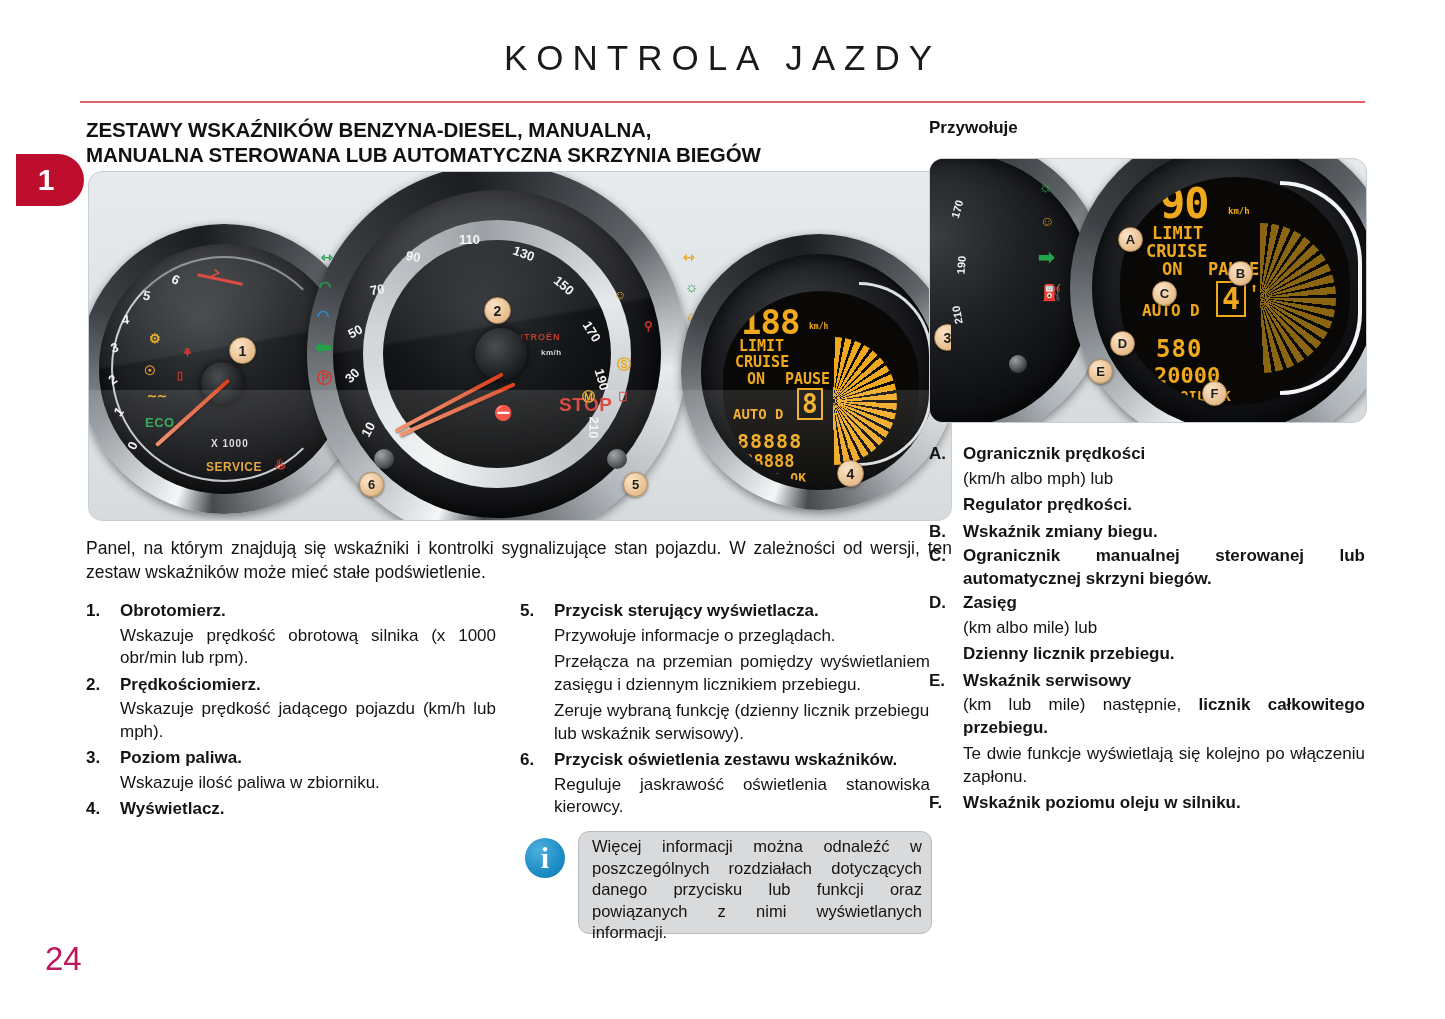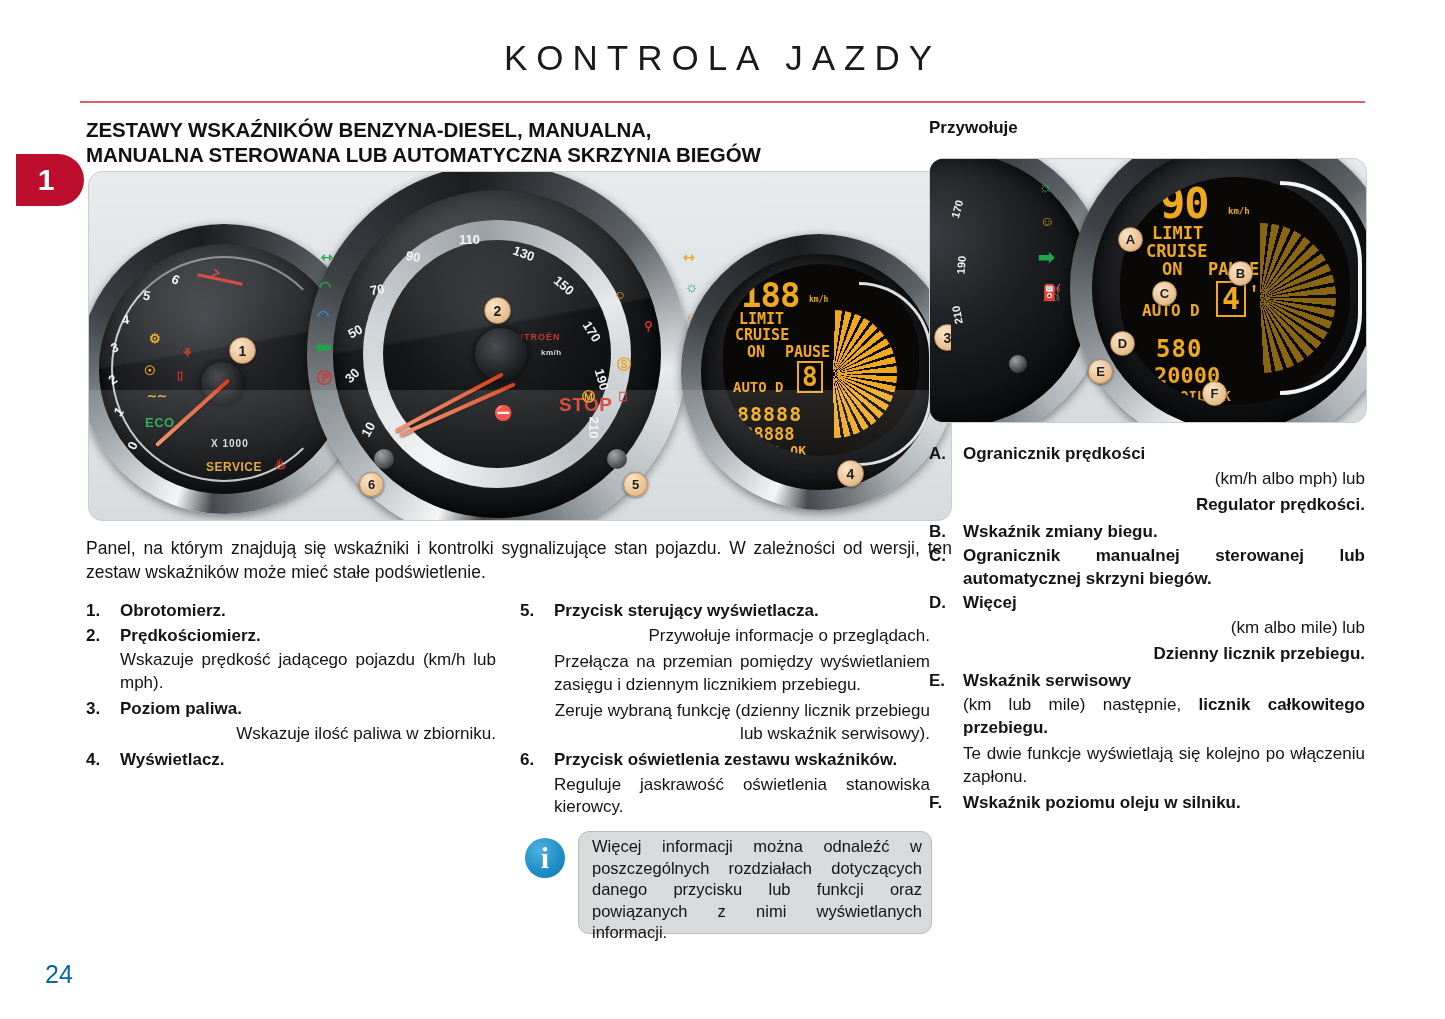--- a/index.html
+++ b/index.html
@@ -139,41 +139,41 @@
   #col-left{left:86px;top:600px;width:410px;}
   #col-mid{left:520px;top:600px;width:410px;}
   #col-right{left:929px;top:443px;width:436px;}
 
   .subhead{font-weight:700;font-size:19px;margin:0 0 17px 0;}
   .item{display:flex;margin-bottom:2px;}
   .item .num{width:34px;flex:0 0 34px;font-weight:700;}
   .item .body{flex:1;}
   .item .body .t{font-weight:700;}
   .desc{margin:0 0 4px 34px;text-align:justify;}
-  .desc.nj{text-align:right;}
+  .desc.nj{text-align:left;}
   .b{font-weight:700;}
 
   
   #info-box{
     position:absolute;left:578px;top:831px;width:352px;height:101px;
     background:#d8dadc;border:1px solid #b9bcbf;border-radius:11px;
   }
   #info-text{
     position:absolute;left:592px;top:836px;width:330px;
     font-size:16.5px;line-height:21.5px;text-align:justify;color:#141414;
   }
   #info-icon{
     position:absolute;left:525px;top:838px;width:40px;height:40px;border-radius:50%;
     background:radial-gradient(circle at 36% 30%,#4fb0df,#1d8dc6 60%,#1277ad);
     color:#fff;font-size:30px;font-weight:700;font-family:"Liberation Serif",serif;
     display:flex;align-items:center;justify-content:center;line-height:1;
   }
   
   #page-number{
-    position:absolute;left:45px;top:940px;font-size:25px;color:#0369a1;margin-top:20px;
+    position:absolute;left:45px;top:940px;font-size:33px;color:#be185d;
   }
 </style>
 </head>
 <body>
 
 <div id="page-title">KONTROLA JAZDY</div>
 <div id="header-rule"></div>
 
 <div id="chapter-tab">
   <span>1</span>
@@ -269,21 +269,21 @@
   <div style="position:absolute;left:285px;top:277px;width:20px;height:20px;border-radius:50%;
               background:radial-gradient(circle at 35% 30%,#9ba0a5,#3a3d40 70%,#17191b);"></div>
   <div class="callout sm" style="left:270px;top:300px;">6</div>
   <div style="position:absolute;left:518px;top:277px;width:20px;height:20px;border-radius:50%;
               background:radial-gradient(circle at 35% 30%,#9ba0a5,#3a3d40 70%,#17191b);"></div>
   <div class="callout sm" style="left:534px;top:300px;">5</div>
 
   <div class="gauge bezel" style="left:592px;top:62px;width:276px;height:276px;"></div>
   <div class="gauge face" style="left:612px;top:82px;width:236px;height:236px;"></div>
 
-  <div class="lcd" style="left:634px;top:92px;width:196px;height:192px;border-radius:50%/46%;">
+  <div class="lcd" style="left:634px;top:119px;width:196px;height:192px;border-radius:50%/46%;">
     <div class="lcd-txt" style="left:18px;top:14px;font-size:34px;letter-spacing:-1px;">188</div>
     <div class="lcd-txt" style="left:86px;top:32px;font-size:8px;">km/h</div>
     <div class="lcd-txt" style="left:16px;top:48px;font-size:15px;letter-spacing:0px;">LIMIT</div>
     <div class="lcd-txt" style="left:12px;top:64px;font-size:15px;">CRUISE</div>
     <div class="lcd-txt" style="left:24px;top:81px;font-size:15px;">ON</div>
     <div class="lcd-txt" style="left:62px;top:81px;font-size:15px;">PAUSE</div>
     <div class="lcd-txt" style="left:10px;top:116px;font-size:14px;">AUTO</div>
     <div class="lcd-txt" style="left:52px;top:116px;font-size:14px;">D</div>
     <div class="lcd-txt" style="left:74px;top:97px;font-size:26px;border:2px solid #f0a81d;padding:0 3px;line-height:28px;">8</div>
     <div class="lcd-txt" style="left:120px;top:52px;font-size:10px;">1</div>
@@ -354,20 +354,21 @@
 </div>
 
 <div id="intro">Panel, na którym znajdują się wskaźniki i kontrolki sygnalizujące stan pojazdu. W zależności od wersji, ten zestaw wskaźników może mieć stałe podświetlenie.</div>
 
 <div class="col" id="col-left">
 
   <div class="item">
     <div class="num">1.</div>
     <div class="body"><span class="t">Obrotomierz.</span></div>
   </div>
+  <div class="desc">Wskazuje prędkość obrotową silnika (x 1000 obr/min lub rpm).</div>
 
   <div class="item">
     <div class="num">2.</div>
     <div class="body"><span class="t">Prędkościomierz.</span></div>
   </div>
   <div class="desc">Wskazuje prędkość jadącego pojazdu (km/h lub mph).</div>
 
   <div class="item">
     <div class="num">3.</div>
     <div class="body"><span class="t">Poziom paliwa.</span></div>
@@ -413,21 +414,21 @@
 
   <div class="item">
     <div class="num">C.</div>
     <div class="body">
         <span class="t" style="text-align:justify;display:block;">Ogranicznik manualnej sterowanej lub automatycznej skrzyni biegów.</span>
       </div>
   </div>
 
   <div class="item">
     <div class="num">D.</div>
-    <div class="body"><span class="t">Więcej</span></div>
+    <div class="body"><span class="t">Zasięg</span></div>
   </div>
   <div class="desc nj">(km albo mile) lub</div>
   <div class="desc nj b">Dzienny licznik przebiegu.</div>
 
   <div class="item">
     <div class="num">E.</div>
     <div class="body"><span class="t">Wskaźnik serwisowy</span></div>
   </div>
   <div class="desc"><span>(km lub mile) następnie, </span><span class="b">licznik całkowitego przebiegu.</span></div>
   <div class="desc">Te dwie funkcje wyświetlają się kolejno po włączeniu zapłonu.</div>

